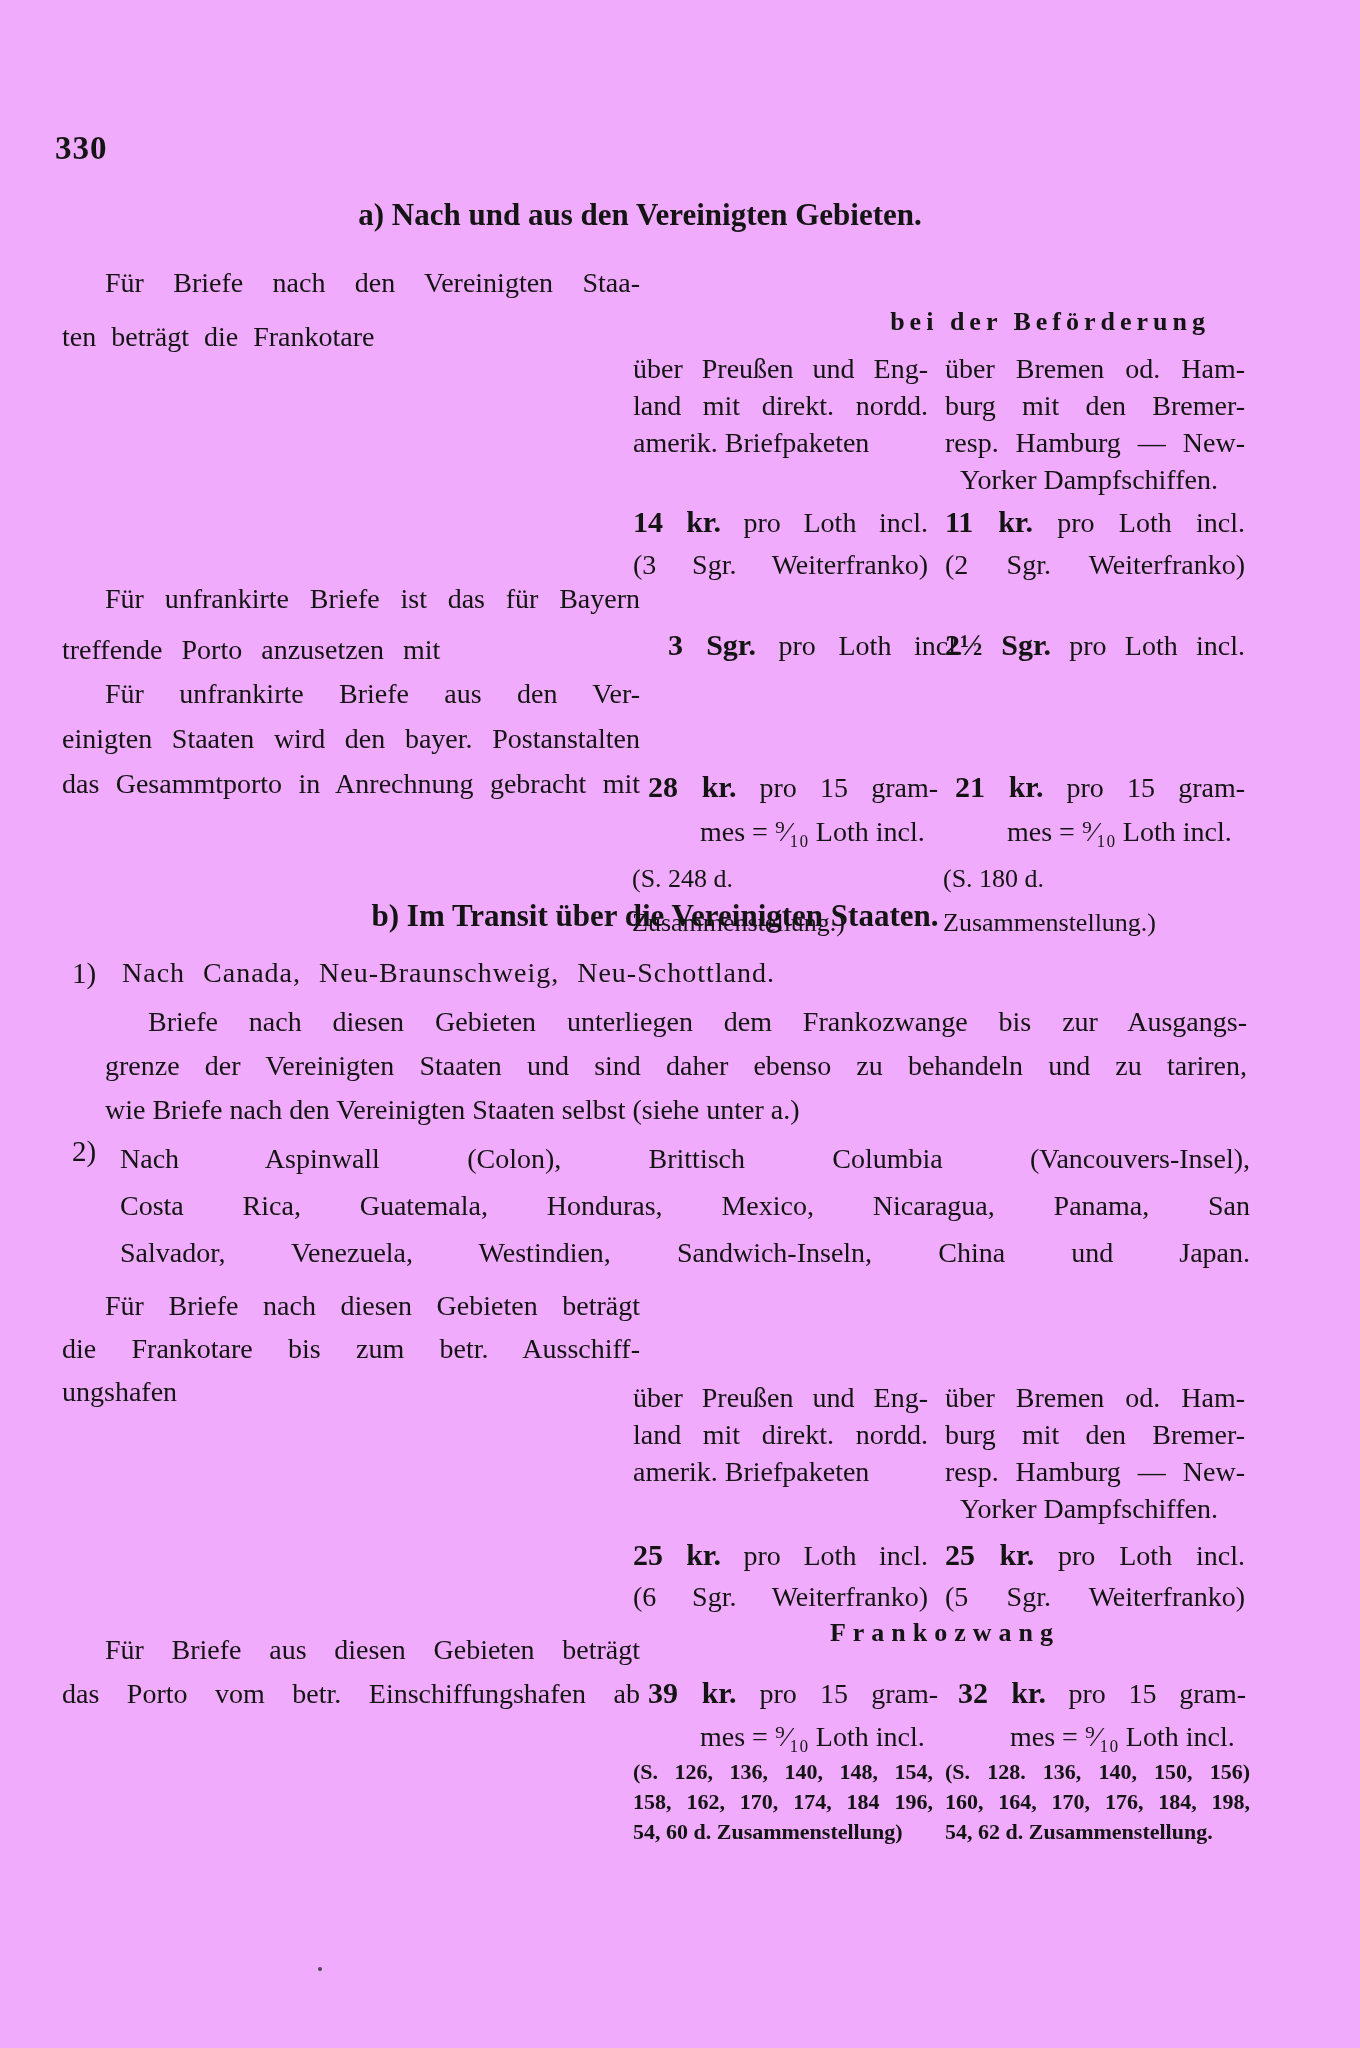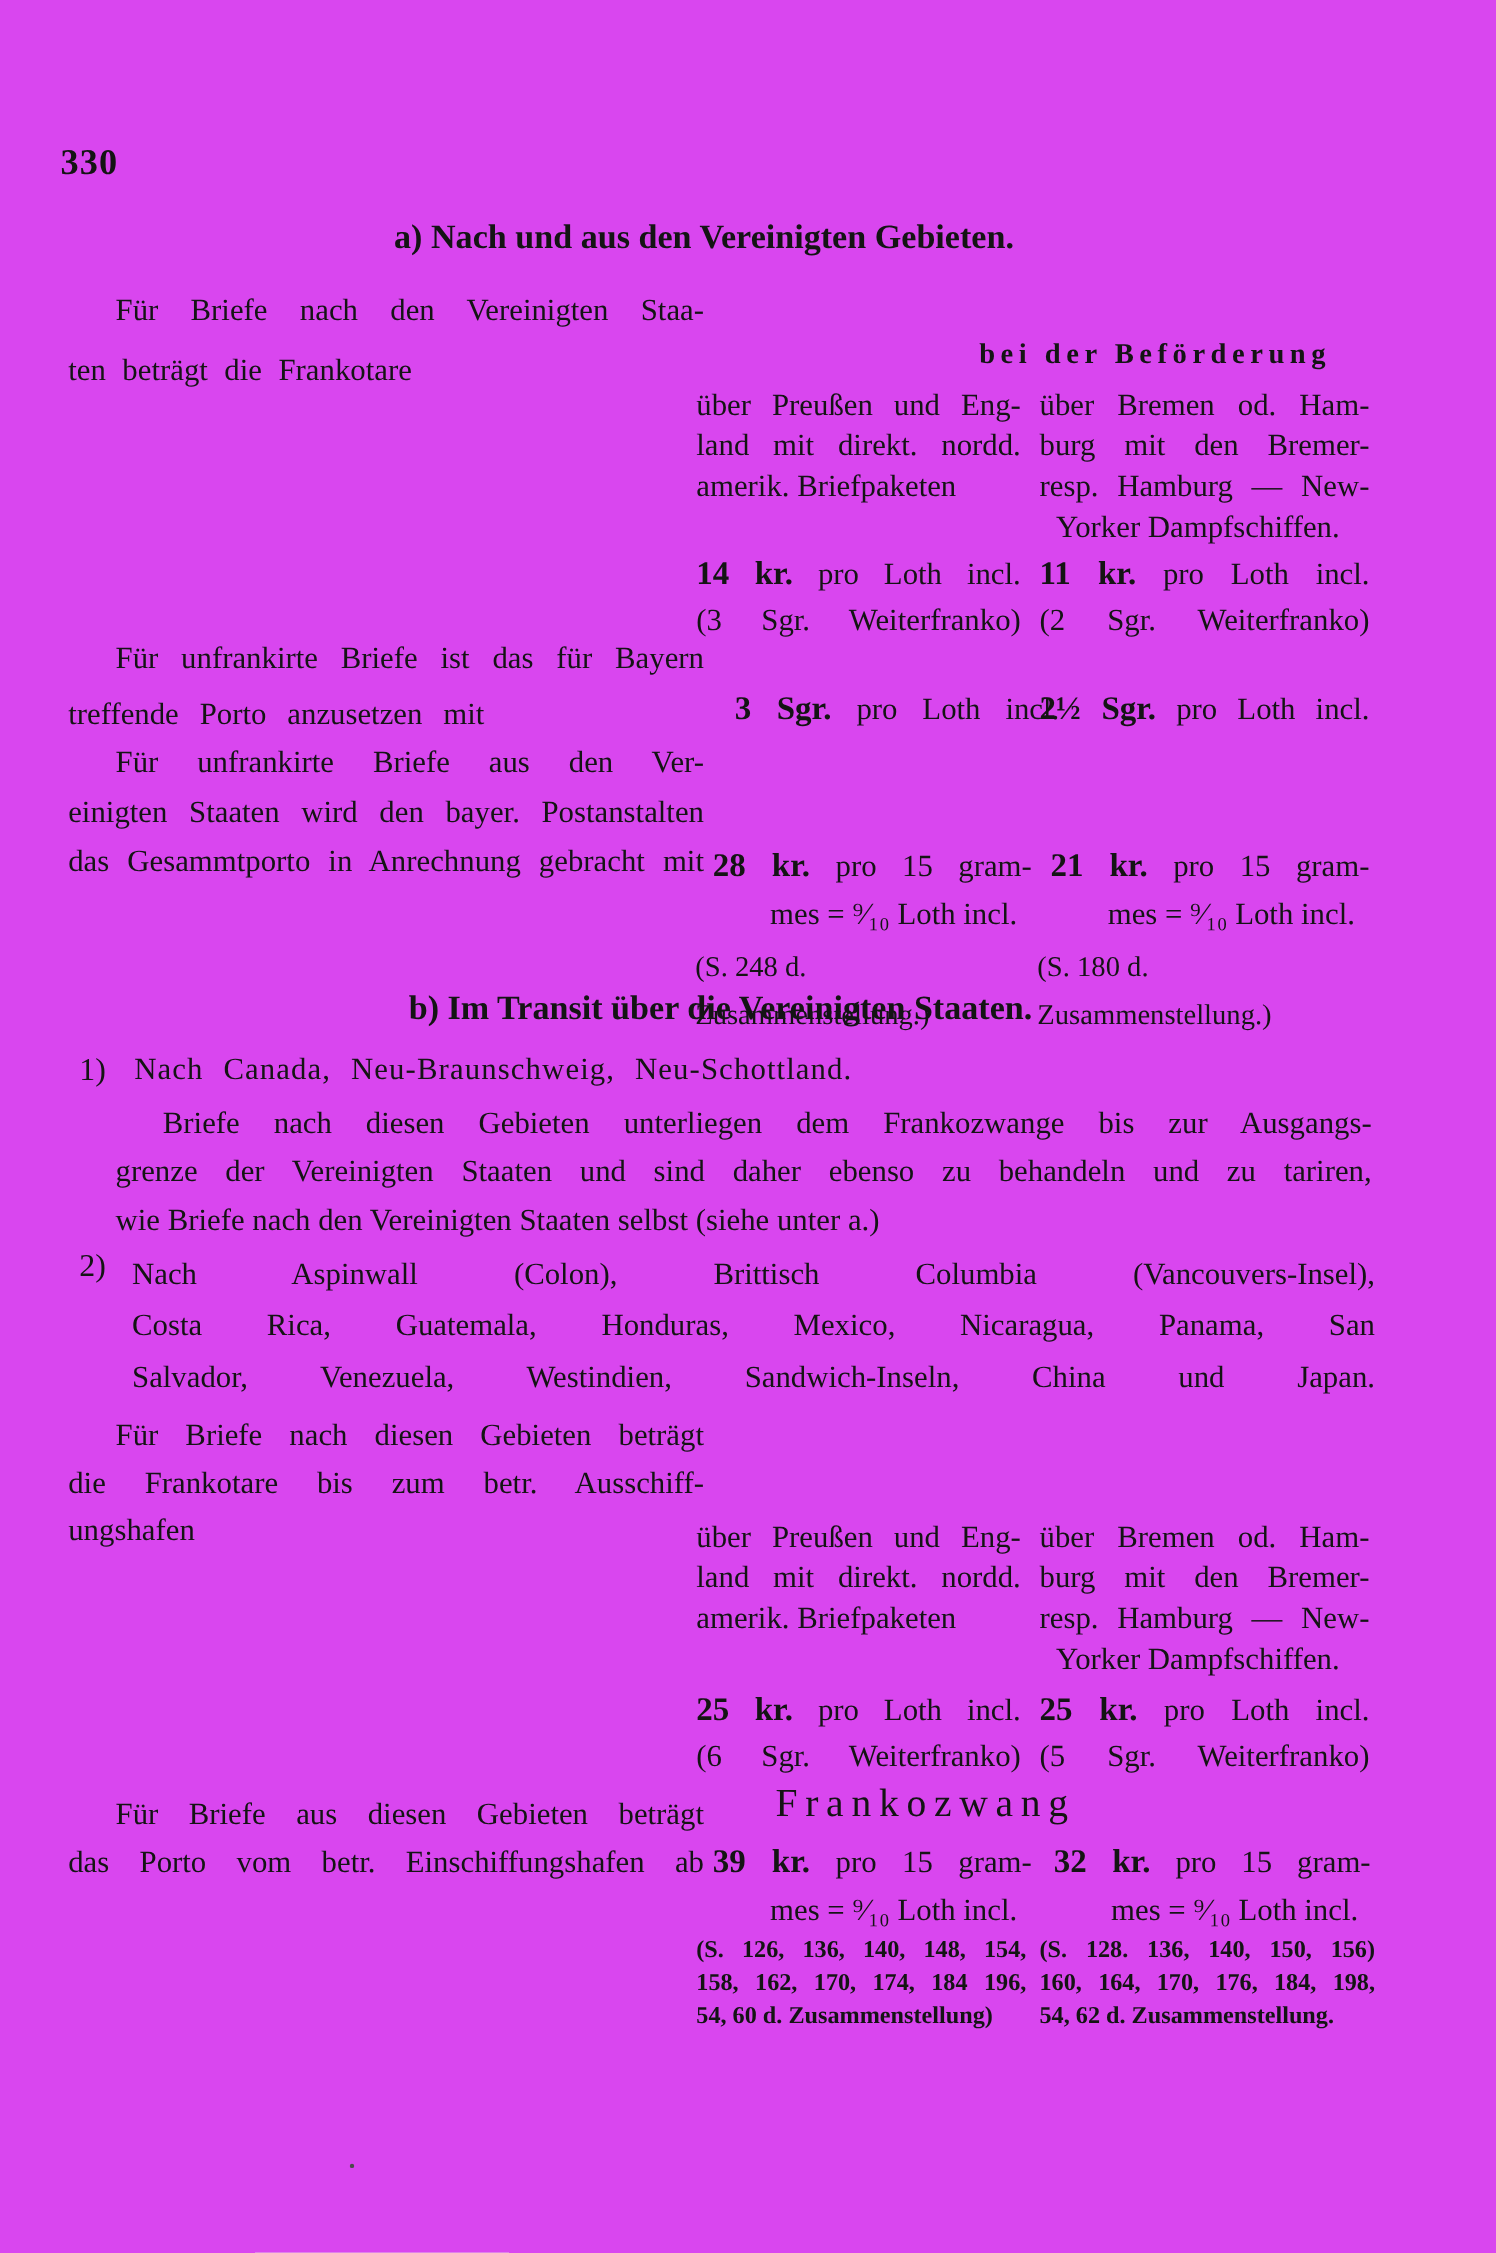--- a/index.html
+++ b/index.html
@@ -1,28 +1,28 @@
 <!DOCTYPE html>
 <html><head>
 <meta charset="utf-8">
 <style>
   html,body { margin:0; padding:0; background:#e8e8e4; }
   .page {
     position:relative; width:1360px; height:2048px; margin:0 auto;
-    background:#d946ef; color:#141414; overflow:hidden;
+    background:#f0abfc; color:#141414; overflow:hidden;
     font-family:"Liberation Serif","DejaVu Serif",serif;
   }
   .ab { position:absolute; }
   .pagenum { font-size:33px; font-weight:bold; letter-spacing:1px; }
   .heading { font-size:31px; font-weight:bold; text-align:center; }
   .body { font-size:28px; }
   .ln { display:block; }
   .j { text-align:justify; text-align-last:justify; }
   .caption { font-size:26px; letter-spacing:5px; text-align:right; font-weight:bold; }
-  .franko { font-size:36px; letter-spacing:7px; text-align:left; font-weight:normal; }
+  .franko { font-size:26px; letter-spacing:7px; text-align:center; font-weight:bold; }
   .hdr { font-size:28px; line-height:37px; }
   .cell { font-size:28px; }
   .rate { font-weight:bold; font-size:30px; }
   .note { font-size:26px; }
   .refs { font-size:22px; font-weight:bold; line-height:30px; }
   .num { font-size:29px; }
   .speck { width:4px; height:4px; background:#4a4a4a; border-radius:50%; }
 </style>
 </head>
 <body>

